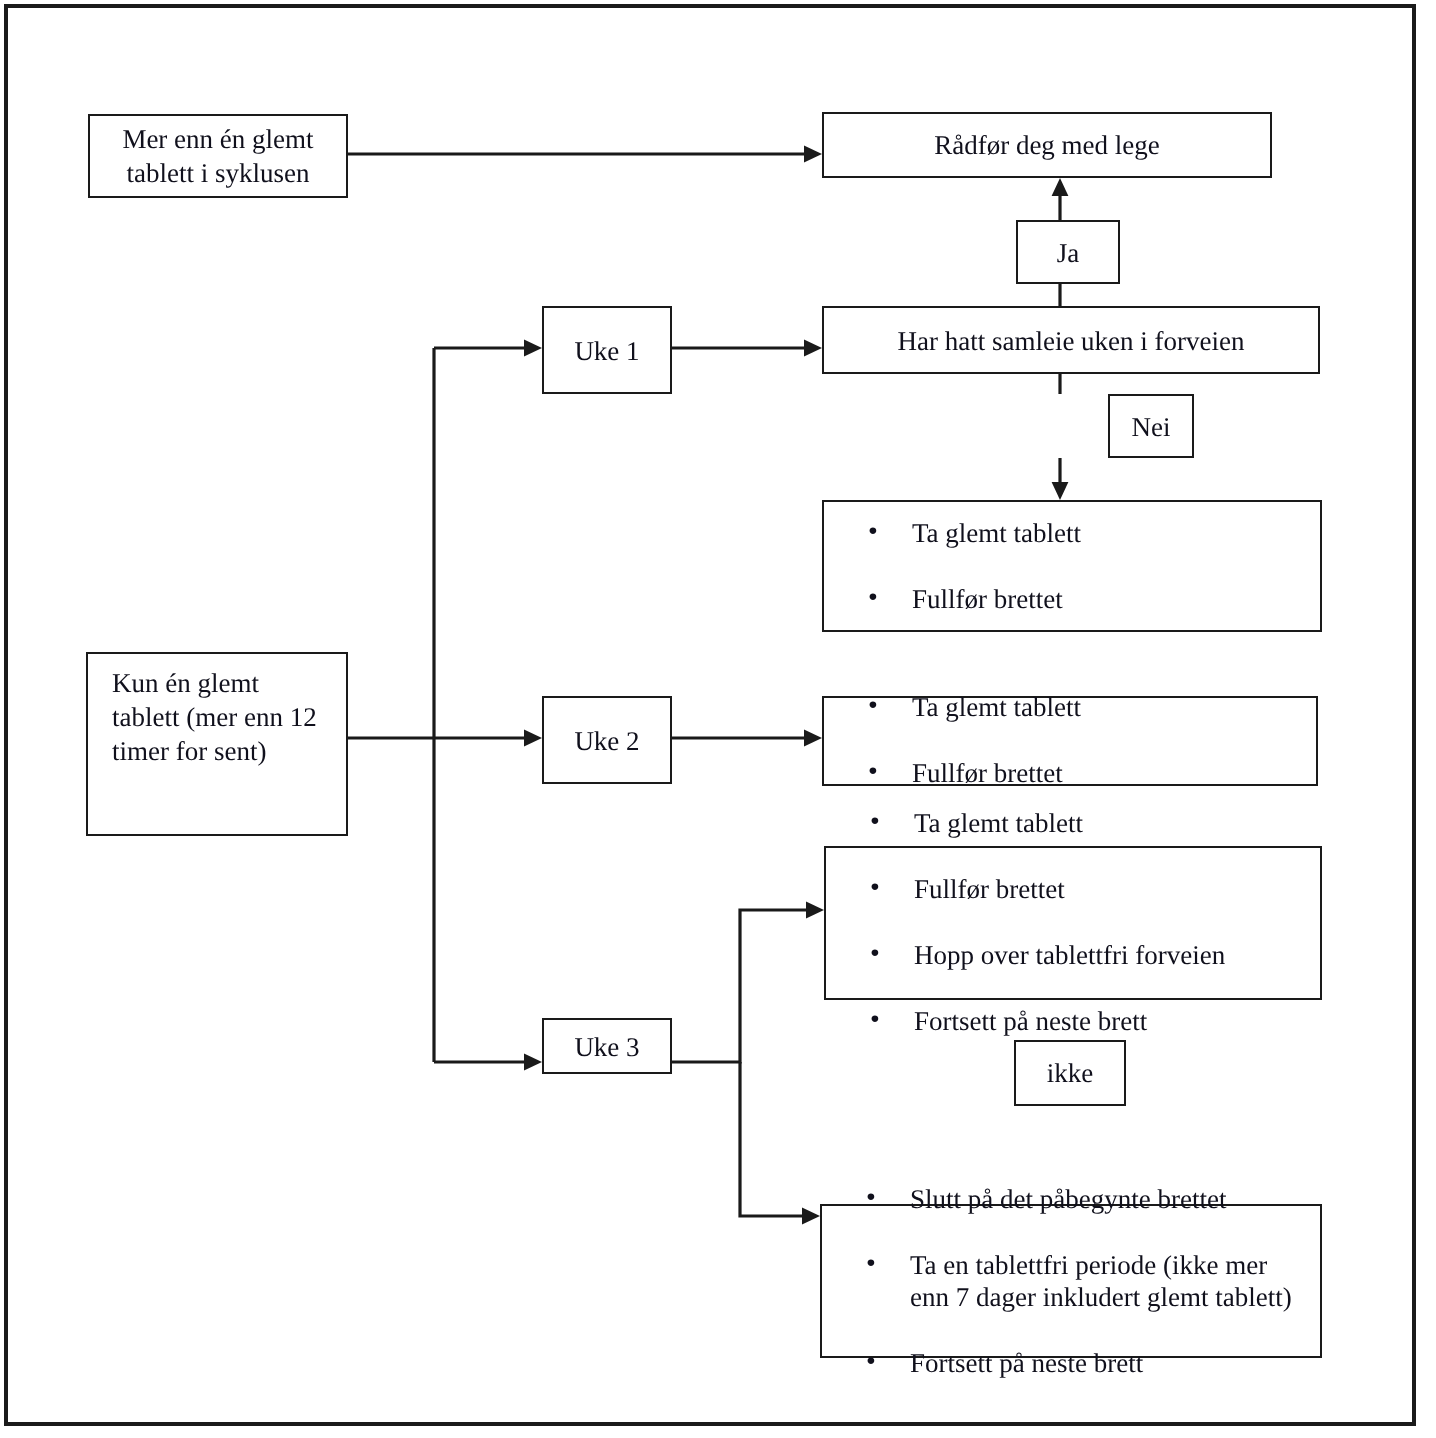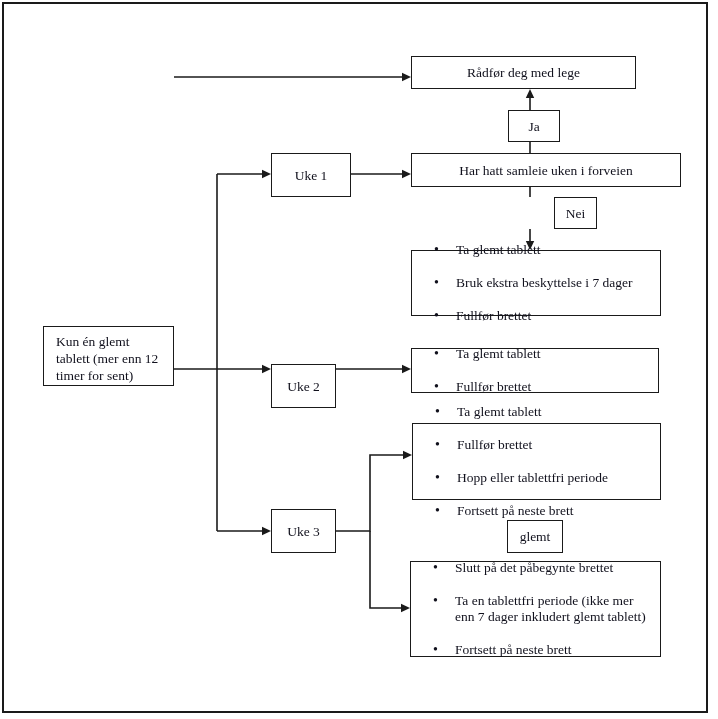--- a/index.html
+++ b/index.html
@@ -67,31 +67,31 @@
     content: "\2022";
     position: absolute;
     left: 22px;
     top: 0;
     font-size: 14px;
   }
   
   #box-mer      { left: 44px;  top: 57px;  width: 130px; height: 42px; }
   #box-radfor   { left: 411px; top: 56px;  width: 225px; height: 33px; }
   #box-ja       { left: 508px; top: 110px; width: 52px;  height: 32px; }
-  #box-uke1     { left: 271px; top: 153px; width: 80px;  height: 44px; }
-  #box-samleie  { left: 411px; top: 153px; width: 270px; height: 34px; }
+  #box-uke1     { left: 271px; top: 153px; width: 65px;  height: 44px; }
+  #box-samleie  { left: 411px; top: 153px; width: 249px; height: 34px; }
   #box-nei      { left: 508px; top: 197px; width: 43px;  height: 32px; margin-left: 46px; }
   #box-b1       { left: 411px; top: 250px; width: 250px; height: 66px; }
-  #box-kun      { left: 43px;  top: 326px; width: 131px; height: 60px; }
-  #box-uke2     { left: 271px; top: 364px; width: 65px;  height: 44px; }
+  #box-kun      { left: 43px;  top: 326px; width: 131px; height: 92px; }
+  #box-uke2     { left: 271px; top: 348px; width: 65px;  height: 44px; }
   #box-b2       { left: 411px; top: 348px; width: 248px; height: 45px; }
   #box-b3       { left: 412px; top: 423px; width: 249px; height: 77px; }
-  #box-uke3     { left: 271px; top: 509px; width: 65px;  height: 44px; }
+  #box-uke3     { left: 271px; top: 509px; width: 65px;  height: 28px; }
   #box-eller    { left: 507px; top: 520px; width: 56px;  height: 33px; }
-  #box-b4       { left: 410px; top: 561px; width: 251px; height: 96px; justify-content: center; }
+  #box-b4       { left: 410px; top: 602px; width: 251px; height: 77px; justify-content: center; }
 </style>
 </head>
 <body>
 
 <div class="canvas">
 
   <div class="outer-frame"></div>
 
   <svg class="connectors" viewBox="0 0 718 719" xmlns="http://www.w3.org/2000/svg">
     <g stroke="#1a1a1a" stroke-width="1.6" fill="none">
@@ -116,35 +116,36 @@
       <polygon points="271,174 262,169.8 262,178.2"></polygon>
       <polygon points="271,369 262,364.8 262,373.2"></polygon>
       <polygon points="271,531 262,526.8 262,535.2"></polygon>
       <polygon points="411,174 402,169.8 402,178.2"></polygon>
       <polygon points="411,369 402,364.8 402,373.2"></polygon>
       <polygon points="412,455 403,450.8 403,459.2"></polygon>
       <polygon points="410,608 401,603.8 401,612.2"></polygon>
     </g>
   </svg>
 
+  <div class="node center" id="box-mer">Mer enn én glemt
+tablett i syklusen</div>
 
   <div class="node center" id="box-radfor">Rådfør deg med lege</div>
 
   <div class="node center" id="box-ja">Ja</div>
 
   <div class="node center" id="box-uke1">Uke 1</div>
 
   <div class="node center" id="box-samleie">Har hatt samleie uken i forveien</div>
 
   <div class="node center" id="box-nei">Nei</div>
 
   <div class="node bullets" id="box-b1">
     <ul>
       <li>Ta glemt tablett</li>
-      <li>Bruk ekstra beskyttelse i 7 dager</li>
       <li>Fullfør brettet</li>
     </ul>
   </div>
 
   <div class="node leftalign" id="box-kun">Kun én glemt
 tablett (mer enn 12
 timer for sent)</div>
 
   <div class="node center" id="box-uke2">Uke 2</div>
 
@@ -152,28 +153,28 @@
     <ul>
       <li>Ta glemt tablett</li>
       <li>Fullfør brettet</li>
     </ul>
   </div>
 
   <div class="node bullets" id="box-b3">
     <ul>
       <li>Ta glemt tablett</li>
       <li>Fullfør brettet</li>
-      <li>Hopp eller tablettfri periode</li>
+      <li>Hopp over tablettfri forveien</li>
       <li>Fortsett på neste brett</li>
     </ul>
   </div>
 
   <div class="node center" id="box-uke3">Uke 3</div>
 
-  <div class="node center" id="box-eller">glemt</div>
+  <div class="node center" id="box-eller">ikke</div>
 
   <div class="node bullets" id="box-b4">
     <ul>
       <li>Slutt på det påbegynte brettet</li>
       <li>Ta en tablettfri periode (ikke mer
 enn 7 dager inkludert glemt tablett)</li>
       <li>Fortsett på neste brett</li>
     </ul>
   </div>
 

